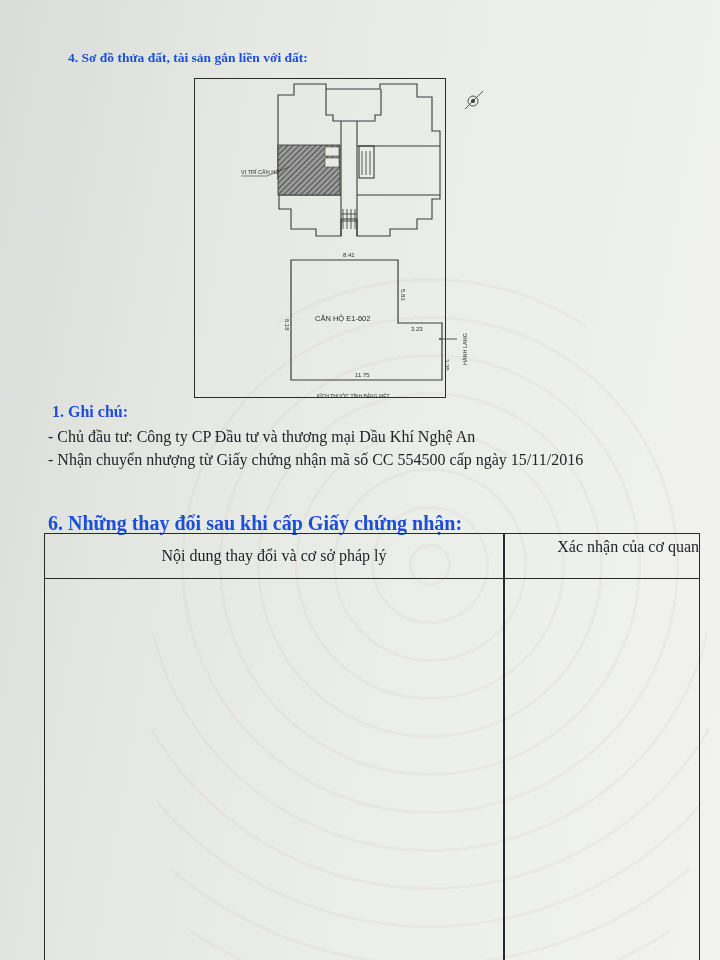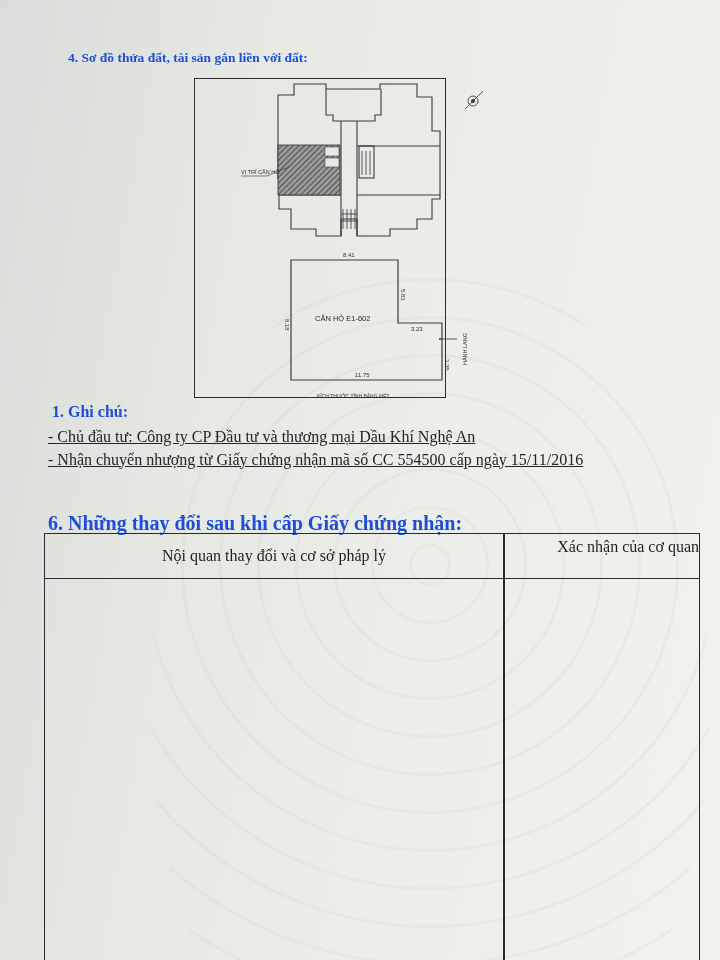--- a/index.html
+++ b/index.html
@@ -22,21 +22,21 @@
   #sec4-title { left: 68px; top: 50px; font-size: 13.5px; }
   #sec5-title { left: 52px; top: 403px; font-size: 16px; }
   #sec6-title { left: 48px; top: 512px; font-size: 20px; }
 
   .diagram {
     position: absolute; left: 194px; top: 78px; width: 252px; height: 320px;
     border: 1.5px solid #2c2c2e; box-sizing: border-box;
   }
   .diagram svg { position: absolute; left: 0; top: 0; }
 
-  .notes { position: absolute; left: 48px; top: 426px; font-size: 16px; line-height: 22.5px; color: #232427; text-decoration: underline; }
+  .notes { position: absolute; left: 48px; top: 426px; font-size: 16px; line-height: 22.5px; color: #232427; }
   .notes div { white-space: nowrap; }
 
   .table {
     position: absolute; left: 44px; top: 533px; width: 654px; height: 440px;
     border-top: 1.5px solid #2a2a2c; border-left: 1.5px solid #2a2a2c; border-right: 1.5px solid #2a2a2c;
   }
   .th-row { position: absolute; left: 0; top: 0; width: 100%; height: 44px; border-bottom: 1.5px solid #2a2a2c; }
   .col-divider { position: absolute; left: 458px; top: 0; width: 1.5px; height: 440px; background: #2a2a2c; }
   .th1 { position: absolute; left: 0; top: 0; width: 458px; height: 44px; display: flex; align-items: center; justify-content: center; font-size: 16px; }
   .th2 { position: absolute; left: 460px; top: 2px; width: 194px; height: 42px; text-align: right; font-size: 16px; line-height: 21px; }
@@ -112,19 +112,19 @@
 
 <div id="sec5-title" class="sec-title">1. Ghi chú:</div>
 <div class="notes">
   <div>- Chủ đầu tư: Công ty CP Đầu tư và thương mại Dầu Khí Nghệ An</div>
   <div>- Nhận chuyển nhượng từ Giấy chứng nhận mã số CC 554500 cấp ngày 15/11/2016</div>
 </div>
 
 <div id="sec6-title" class="sec-title">6. Những thay đổi sau khi cấp Giấy chứng nhận:</div>
 <div class="table">
   <div class="th-row">
-    <div class="th1">Nội quan thay đổi và cơ sở pháp lý</div>
+    <div class="th1">Nội dung thay đổi và cơ sở pháp lý</div>
     <div class="th2">
       <div>Xác nhận của cơ quan</div>
     </div>
   </div>
   <div class="col-divider"></div>
 </div>
 
 </body></html>

